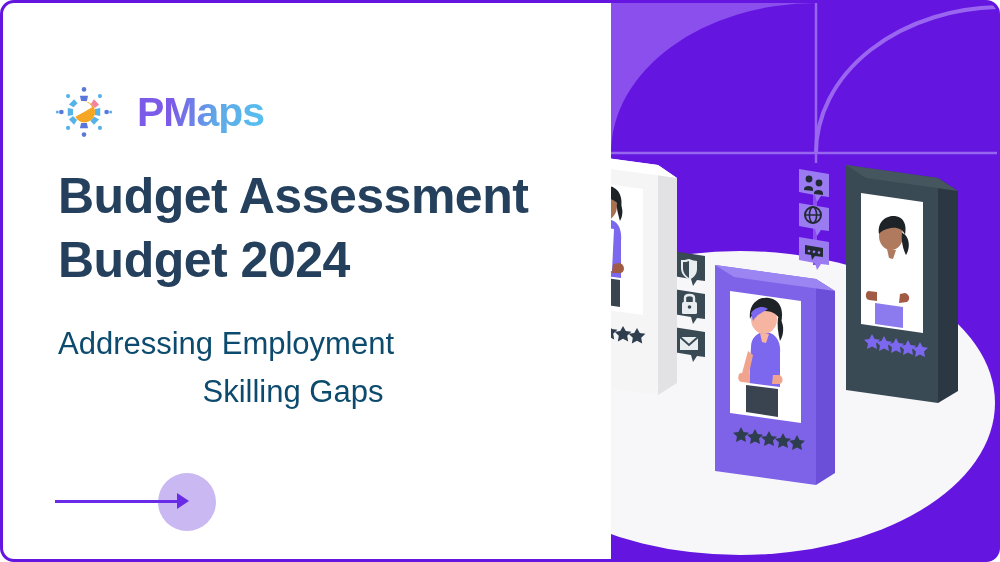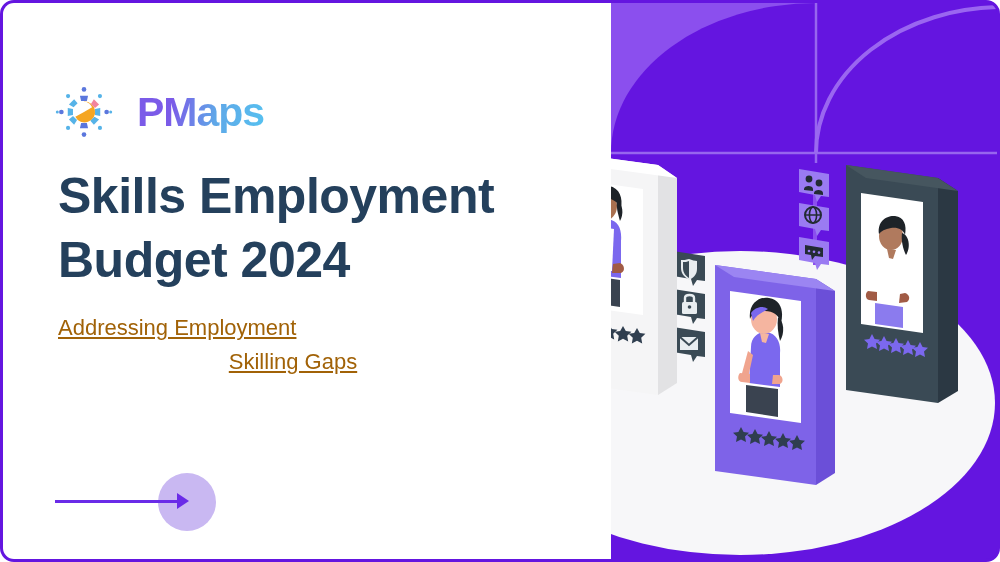--- a/index.html
+++ b/index.html
@@ -22,21 +22,21 @@
              background:linear-gradient(100deg,#7B5BE8 0%,#7B5BE8 28%,#5FA8E8 62%,#56C1F0 100%);
              -webkit-background-clip:text;background-clip:text;color:transparent;}
 
   
   .headline{position:absolute;left:55px;top:127px;width:520px;
             font-size:50px;font-weight:bold;line-height:1.28;color:#24405C;letter-spacing:-0.5px;}
   .headline .l2{display:block;}
 
   
   .subhead{position:absolute;left:55px;top:286px;width:470px;
-           font-size:22px;line-height:1.55;color:#a16207;font-weight:400;text-decoration:underline;}
+           font-size:31px;line-height:1.55;color:#0c4a6e;font-weight:400;}
   .subhead .l2{display:block;text-align:center;}
 
   
   .arrow-wrap{position:absolute;left:52px;top:470px;width:160px;height:58px;}
   .arrow-circle{position:absolute;left:103px;top:0;width:58px;height:58px;border-radius:50%;
                 background:#C9B8F2;}
   .arrow-line{position:absolute;left:0;top:27px;width:130px;height:3px;background:#6A2BE8;}
   .arrow-head{position:absolute;left:122px;top:20px;width:0;height:0;
               border-left:12px solid #6A2BE8;border-top:8px solid transparent;border-bottom:8px solid transparent;}
 </style>
@@ -295,21 +295,21 @@
               <circle cx="4" cy="50" r="2.6"></circle>
                 <circle cx="96" cy="50" r="2.6"></circle>
             </g>
           </g>
         </svg>
       </span>
       <span class="logo-word">PMaps</span>
     </div>
 
     <h1 class="headline">
-      <span>Skills Employment</span>
+      <span>Budget Assessment</span>
       <span class="l2">Budget 2024</span>
     </h1>
 
     <p class="subhead">
       <span>Addressing Employment</span>
       <span class="l2">Skilling Gaps</span>
     </p>
 
     <div class="arrow-wrap">
       <div class="arrow-circle"></div>

